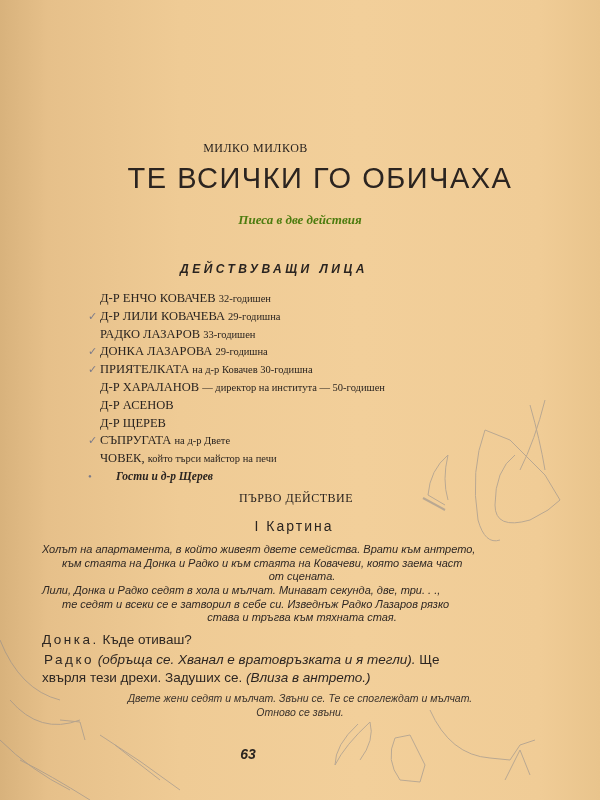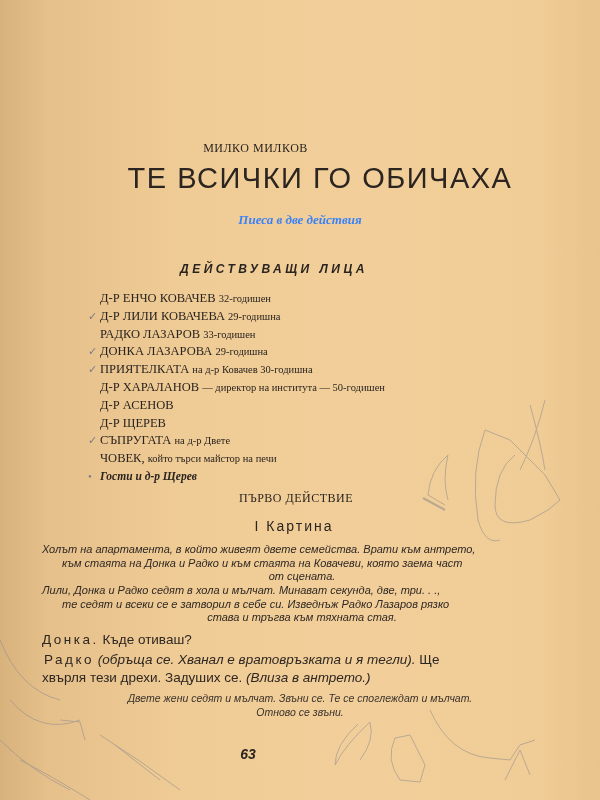--- a/index.html
+++ b/index.html
@@ -7,26 +7,26 @@
       width: 600px; height: 800px; overflow: hidden;
       background: linear-gradient(90deg, #d8b27c 0%, #e6c08a 8%, #efcb95 30%, #f2cf9a 60%, #f0cc96 90%, #e9c48c 100%);
       position: relative;
       font-family: "Liberation Serif", serif;
       color: #2a2420;
     }
     .page { position: absolute; inset: 0; }
     .abs { position: absolute; white-space: nowrap; }
     .author { left: 0; width: 511px; top: 141px; text-align: center; font-size: 12px; letter-spacing: 0.5px; font-family: "Liberation Serif", serif; }
     .title { left: 0; width: 640px; top: 162px; text-align: center; font-family: "Liberation Sans", sans-serif; font-size: 29px; letter-spacing: 1.5px; font-weight: normal; color: #2b2420; }
-    .subtitle { left: 0; width: 600px; top: 212px; text-align: center; font-style: italic; font-size: 13px; font-weight: bold; color: #3b82f6; }
+    .subtitle { left: 0; width: 600px; top: 212px; text-align: center; font-style: italic; font-size: 13px; font-weight: bold; color: #4d7c0f; }
     .cast-head { left: 180px; top: 262px; font-style: italic; font-weight: bold; font-family: "Liberation Sans", sans-serif; font-size: 12px; letter-spacing: 3.5px; text-align: right; }
     .cast { left: 100px; top: 290px; font-size: 12.5px; line-height: 17.8px; }
     .cast .row { white-space: nowrap; }
     .cast .small { font-size: 10.5px; }
-    .cast .italic { font-style: italic; font-weight: bold; font-size: 11.5px; }
+    .cast .italic { font-style: italic; font-weight: bold; font-size: 11.5px; margin-left: 16px; }
     .check { position: absolute; left: -12px; color: #7a7a8a; font-size: 11px; }
     .act { left: 0; width: 592px; top: 491px; text-align: center; font-size: 12px; letter-spacing: 0.5px; }
     .scene { left: 0; width: 588px; top: 518px; text-align: center; font-size: 14px; letter-spacing: 2px; font-family: "Liberation Sans", sans-serif; }
     .stage { left: 42px; width: 520px; font-style: italic; font-size: 11px; line-height: 13.5px; font-family: "Liberation Sans", sans-serif; color: #2f2824; }
     .stage .center { text-align: center; }
     .stage1 { top: 543px; }
     .stage2 { top: 584px; }
     .dialog { left: 42px; width: 540px; font-size: 13.5px; line-height: 17.5px; font-family: "Liberation Sans", sans-serif; color: #2d2622; }
     .dlg1 { top: 631px; }
     .dlg2 { top: 651px; }

